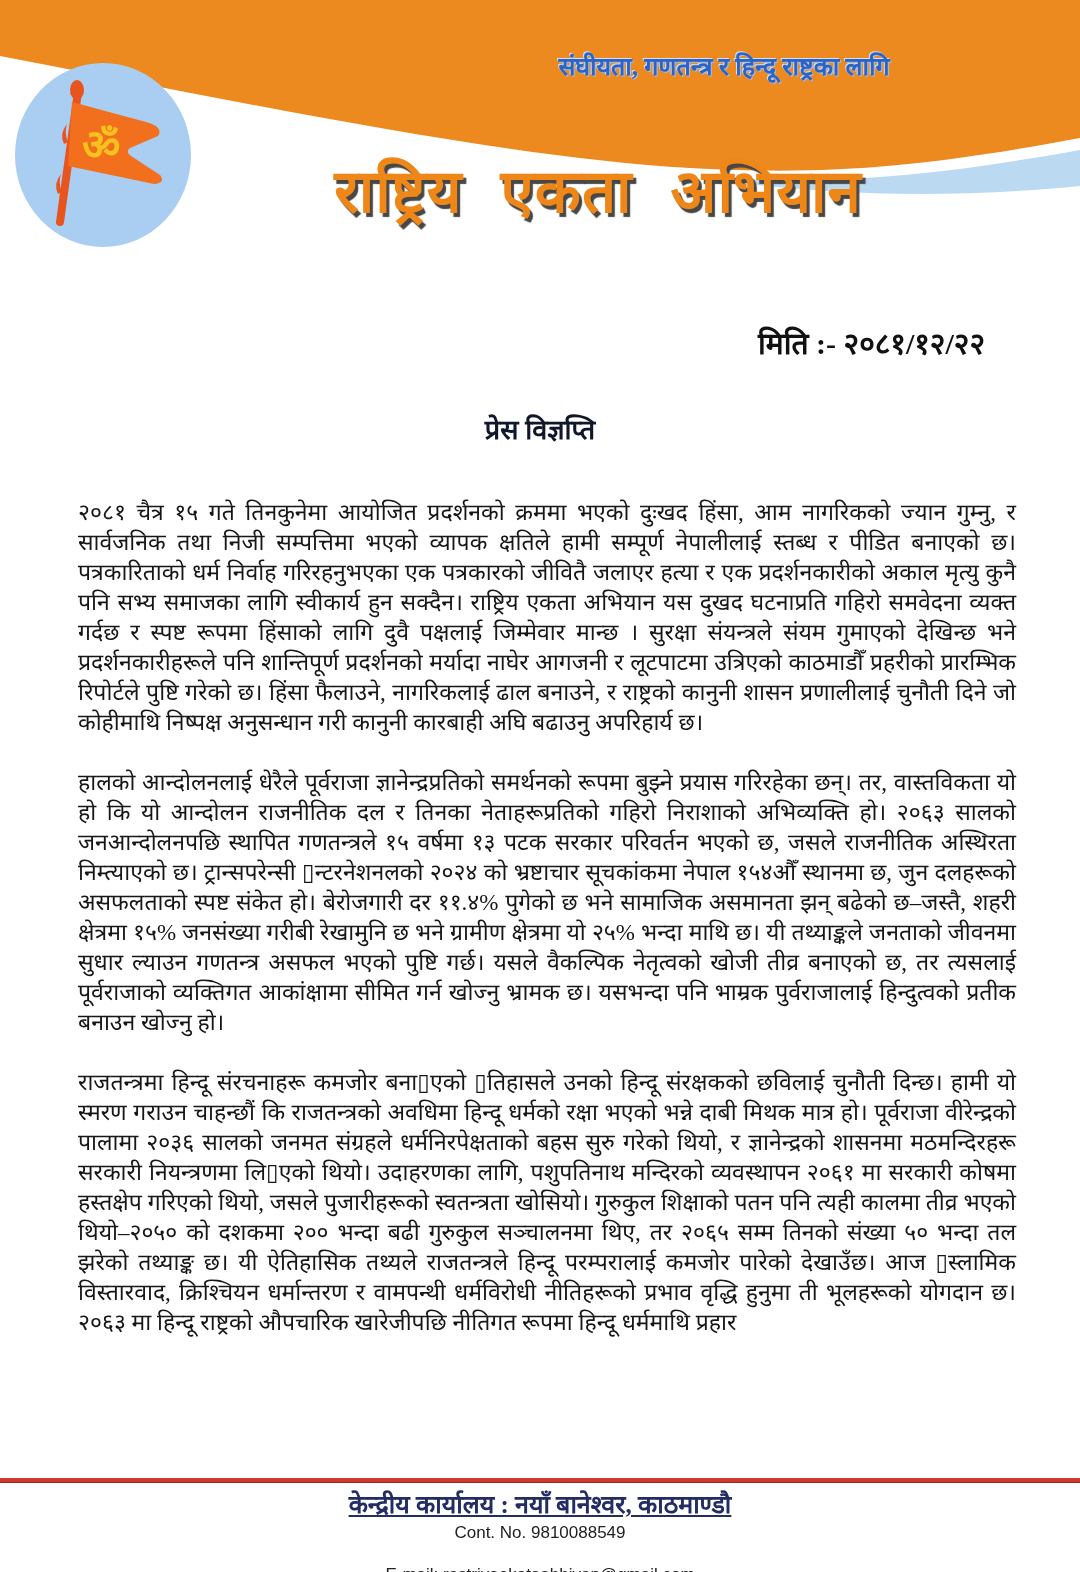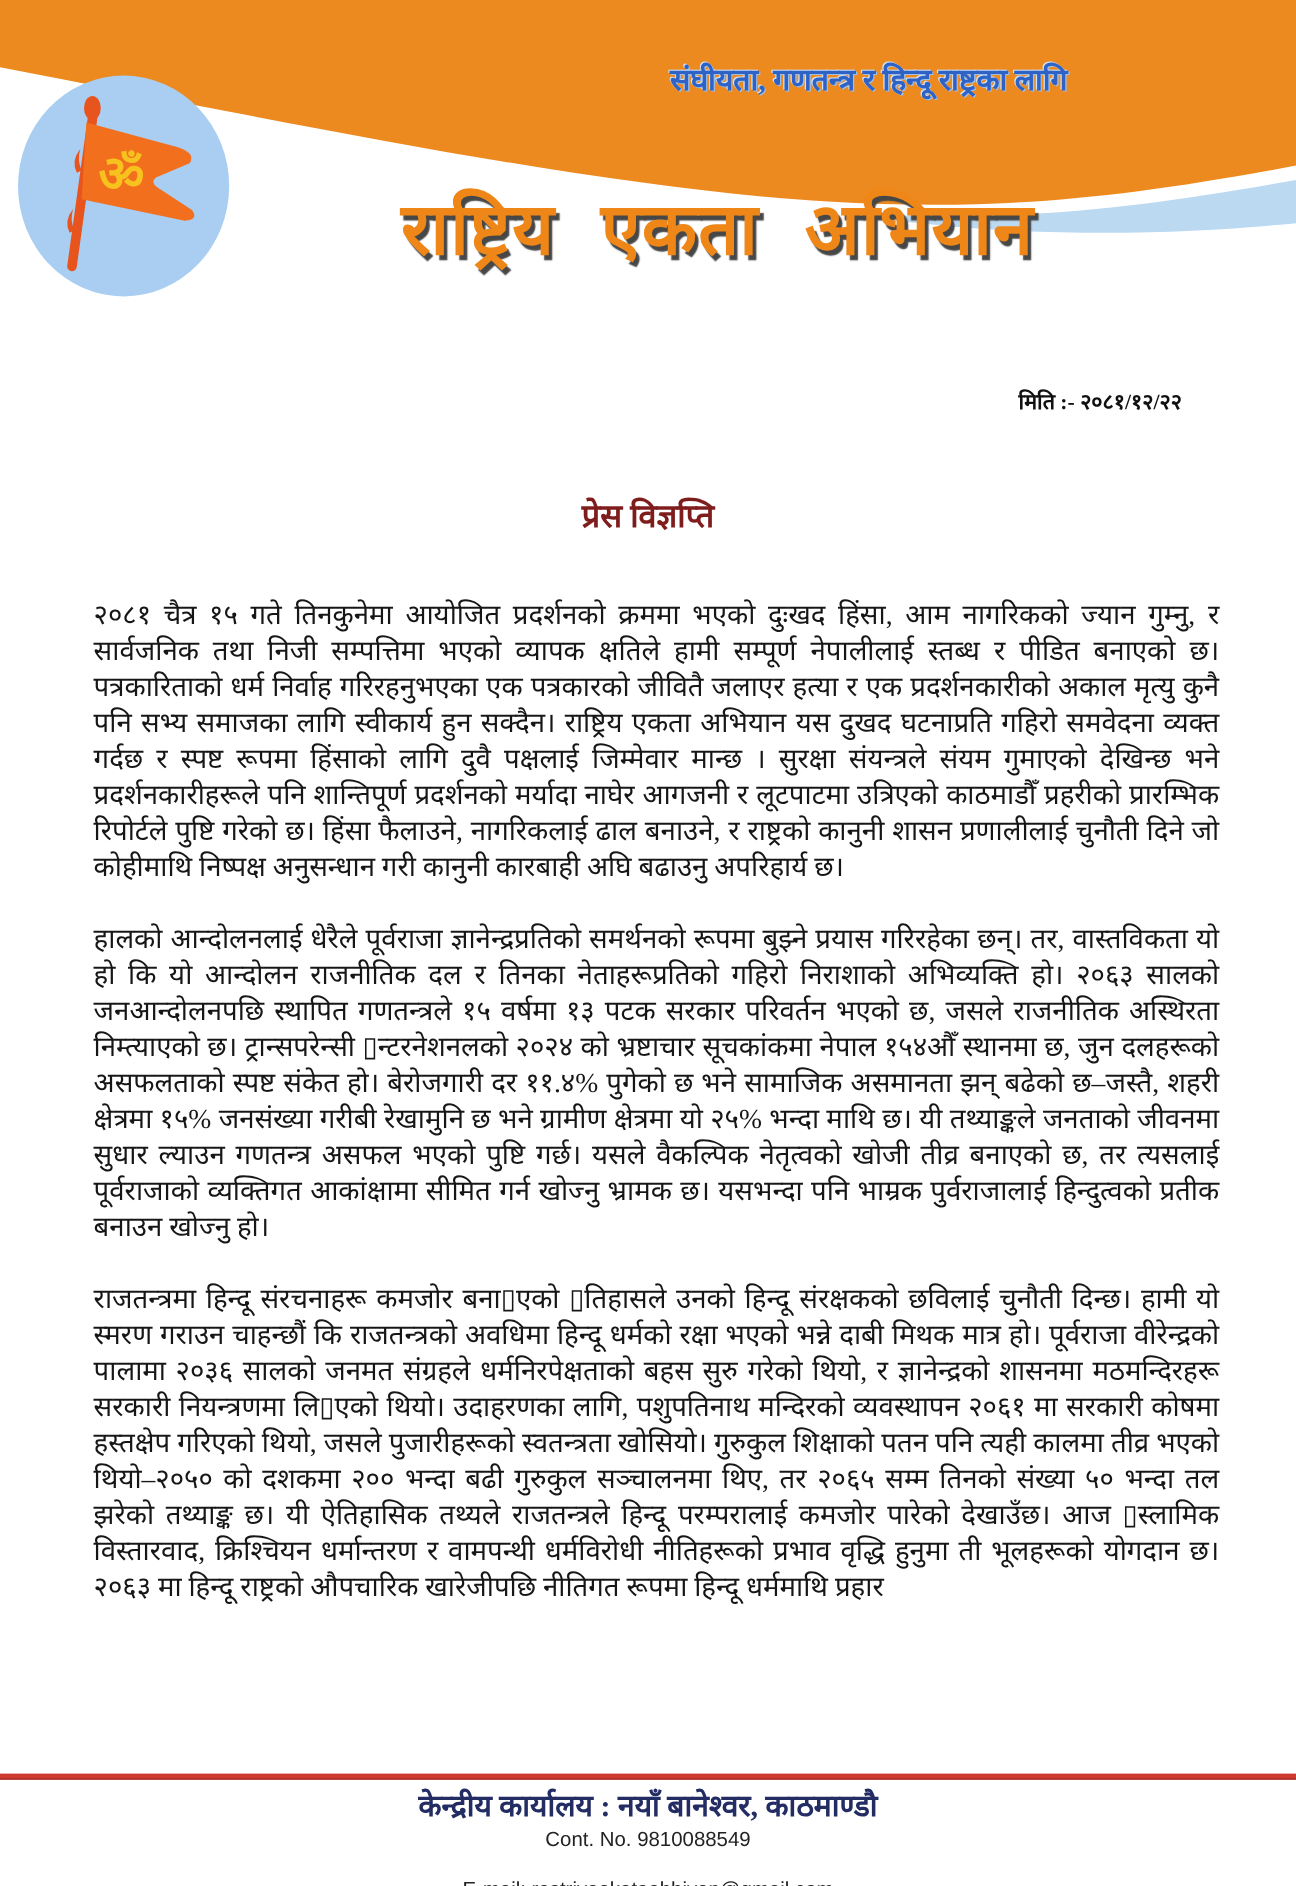--- a/index.html
+++ b/index.html
@@ -11,32 +11,32 @@
   .wave-svg{position:absolute;top:0;left:0;}
   .tagline{position:absolute;top:48px;right:66px;width:580px;text-align:center;
            font-family:"Liberation Serif",serif;font-weight:bold;font-size:25px;color:#2f62c5;
            text-shadow:1px 1px 0 #9cc0ea, -1px -1px 0 #cfe2f6;}
   .logo{position:absolute;top:62px;left:14px;width:178px;height:186px;}
   .org-title{position:absolute;top:148px;left:218px;width:760px;margin:0;text-align:center;
              font-size:60px;font-weight:bold;color:#ee8718;letter-spacing:1px;word-spacing:22px;
              text-shadow:3px 4px 1px #474747;}
 
   
-  .date-line{position:absolute;top:322px;right:95px;font-size:18px;font-weight:bold;color:#111;}
+  .date-line{position:absolute;top:322px;right:95px;font-size:30px;font-weight:bold;color:#111;}
   .press-heading{position:absolute;top:410px;left:0;width:1080px;margin:0;text-align:center;
-                 font-size:27px;font-weight:bold;color:#7f1d1d;}
+                 font-size:27px;font-weight:bold;color:#0f172a;}
   .press-body{position:absolute;top:498px;left:78px;width:938px;color:#161616;
               font-size:23px;line-height:30px;text-align:justify;}
   .press-body p{margin:0 0 30px 0;}
 
   
   .footer-divider{position:absolute;top:1478px;left:0;width:1080px;height:4px;background:#ce3a30;
                   border-bottom:1px solid #a02520;}
   .office-line{position:absolute;top:1486px;left:0;width:1080px;text-align:center;
-               font-size:25px;font-weight:bold;color:#232d63;}
+               font-size:25px;font-weight:bold;color:#232d63;text-decoration:underline;}
   .contact-line{position:absolute;top:1523px;left:0;width:1080px;display:flex;justify-content:center;
                 align-items:center;gap:22px;font-family:"Liberation Sans",sans-serif;
                 font-size:17px;color:#222;flex-direction:column;}
   .contact-line .fb-group{display:flex;align-items:flex-start;gap:6px;margin-left:36px;}
   .fb-page-name{font-family:"Liberation Serif",serif;font-weight:bold;font-size:19px;color:#1c2240;}
 </style>
 </head>
 <body>
 
 <div class="page">

